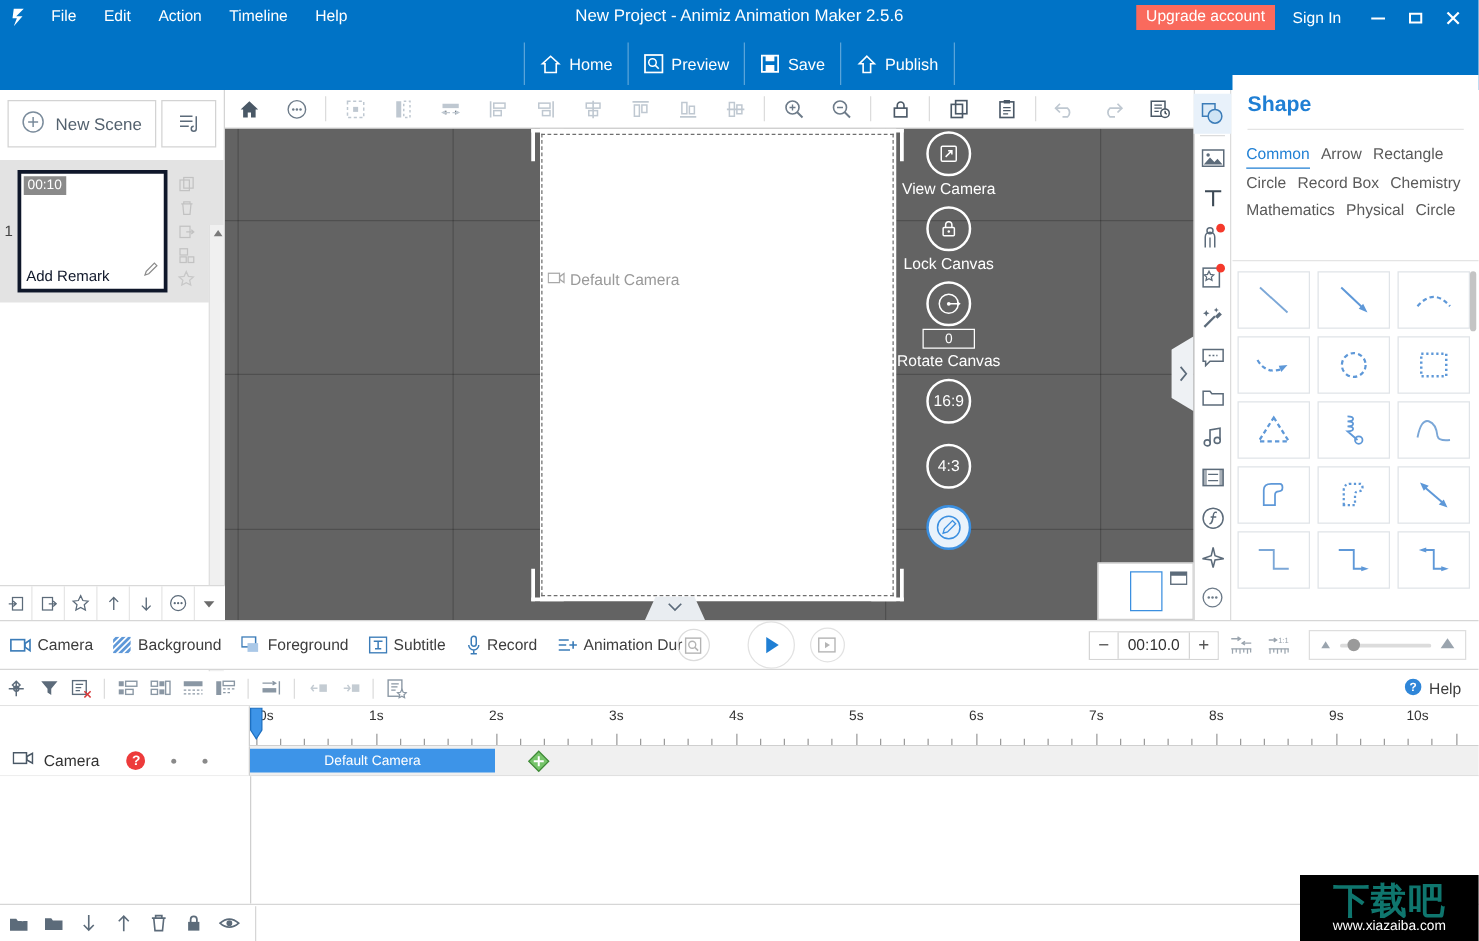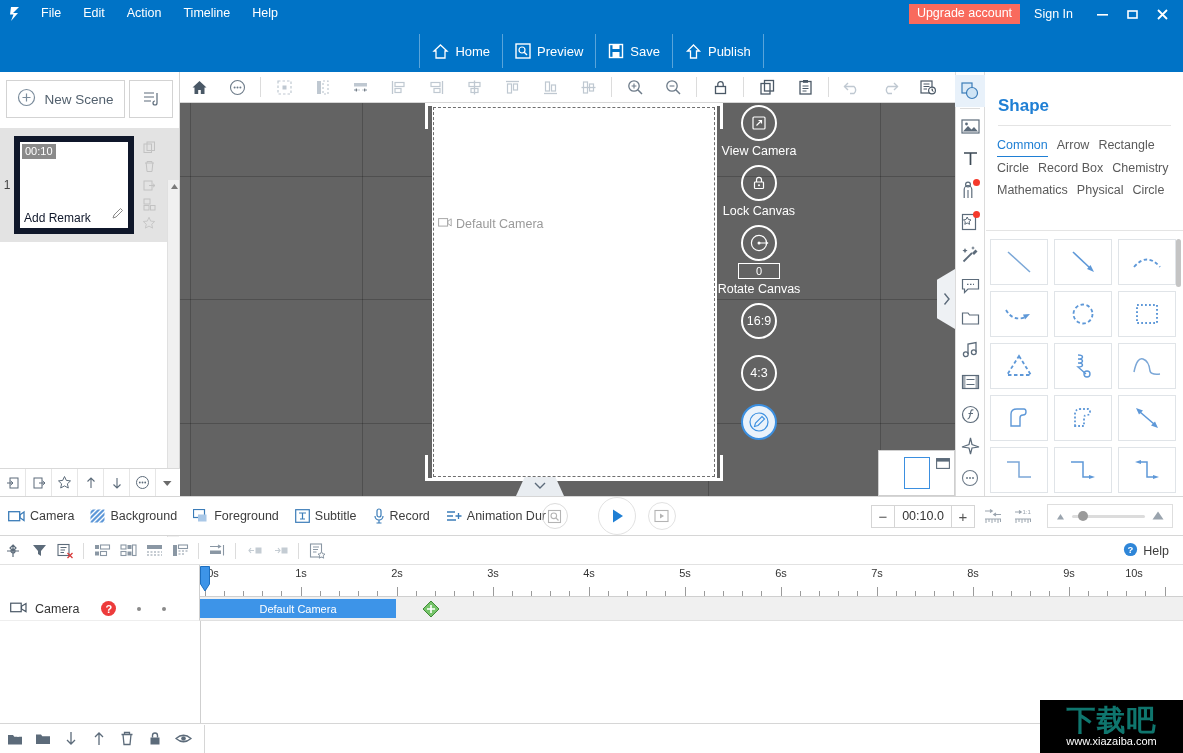--- a/index.html
+++ b/index.html
@@ -70,21 +70,21 @@
   }
   .scene-strip {
     position: relative; margin-top: 4px; background: #e3e3e3;
     height: 114px; display: flex; align-items: center;
   }
   .scene-num {
     width: 14px; text-align: center; font-size: 12px; color: #444; flex: 0 0 14px;
   }
   .scene-thumb {
     position: relative; width: 120px; height: 98px; background: #fff;
-    border: 6px solid #0f172a; cursor: pointer;
+    border: 3px solid #0f172a; cursor: pointer;
   }
   .scene-time {
     position: absolute; left: 2px; top: 2px; background: #8a8a8a; color: #fff;
     font-size: 11px; padding: 0px 3px; line-height: 15px;
   }
   .scene-remark {
     position: absolute; left: 4px; bottom: 3px; font-size: 12px; color: #0f172a;
   }
   .scene-pencil { position: absolute; right: 4px; bottom: 4px; cursor: pointer; }
   .scene-tools {
@@ -197,21 +197,21 @@
   }
   .rail-item.active { background: #e8f1fa; }
   .rail-dot {
     position: absolute; right: 5px; top: 5px; width: 7px; height: 7px;
     border-radius: 50%; background: #f5392b;
   }
   .rail-sep { width: 20px; height: 1px; background: #dcdcdc; margin: 1px 0; }
 
   
   .shape-panel {
-    position: absolute; left: 986px; top: 82px; width: 197px; height: 424px;
+    position: absolute; left: 986px; top: 60px; width: 197px; height: 424px;
     background: #fff;
   }
   .shape-title {
     color: #1f7fd4; font-size: 17px; padding: 14px 0 9px 12px; font-weight: bold;
   }
   .shape-div { height: 1px; background: #e4e4e4; margin: 0 12px; }
   .shape-tabs {
     padding: 8px 11px 6px; display: flex; flex-wrap: wrap; gap: 0px 9px;
     line-height: 22px;
   }
@@ -380,20 +380,21 @@
             <path d="M3 1 L11 1 L5 7 L10 7 L3 15 L5.5 8.5 L2 8.5 Z" fill="#fff"></path>
           </svg>
       </div>
       <div class="menu-item">File</div>
       <div class="menu-item">Edit</div>
       <div class="menu-item">Action</div>
       <div class="menu-item">Timeline</div>
       <div class="menu-item">Help</div>
     </div>
 
+    <div class="win-title">New Project - Animiz Animation Maker 2.5.6</div>
 
     <div class="titlebar-right">
       <div class="upgrade-btn">Upgrade account</div>
       <div class="signin-btn">Sign In</div>
       <div class="wbtn">
         <svg width="13" height="13" viewBox="0 0 13 13">
             <rect x="1" y="6" width="11" height="1.6" fill="#fff"></rect>
           </svg>
       </div>
       <div class="wbtn">

